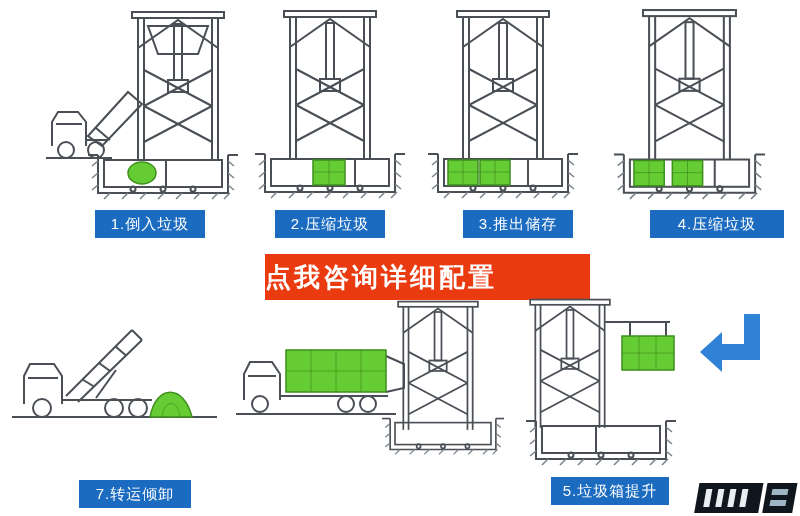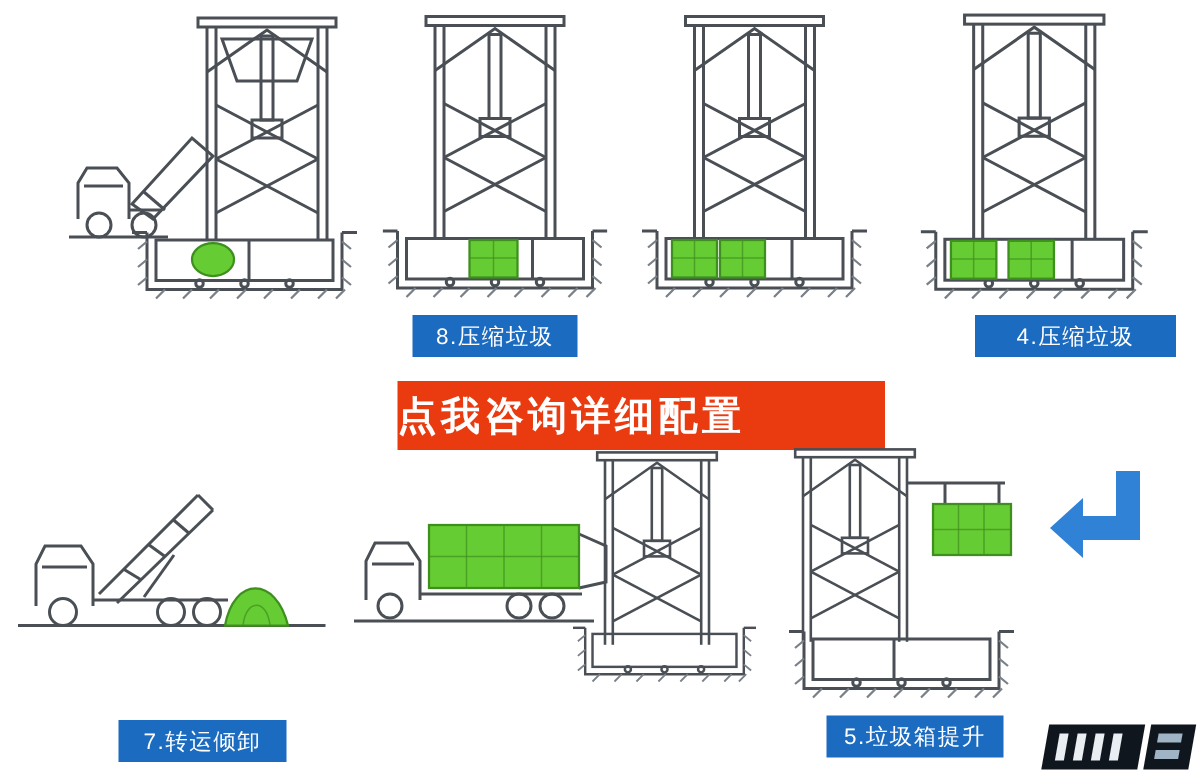--- a/index.html
+++ b/index.html
@@ -127,22 +127,28 @@
         <rect class="green" x="20" y="153" width="30" height="25"></rect>
         <rect class="green" x="58" y="153" width="30" height="25"></rect>
         <line class="ggrid" x1="35" y1="153" x2="35" y2="178"></line>
         <line class="ggrid" x1="73" y1="153" x2="73" y2="178"></line>
         <line class="ggrid" x1="20" y1="165" x2="50" y2="165"></line>
         <line class="ggrid" x1="58" y1="165" x2="88" y2="165"></line>
       </g>
     </svg>
   </div>
 
+  <div class="step-label" style="left:95px;top:210px;width:110px">
+      <span>1.倒入垃圾</span>
+    </div>
   <div class="step-label" style="left:275px;top:210px;width:110px">
-      <span>8.压缩垃圾</span>
+      <span>2.压缩垃圾</span>
+    </div>
+  <div class="step-label" style="left:463px;top:210px;width:110px">
+      <span>3.推出储存</span>
     </div>
   <div class="step-label" style="left:650px;top:210px;width:134px">
       <span>4.压缩垃圾</span>
     </div>
 
   <div class="banner">
     <span>点我咨询详细配置</span>
   </div>
 
   <div class="panel" style="left:12px;top:296px;width:208px;height:172px">

